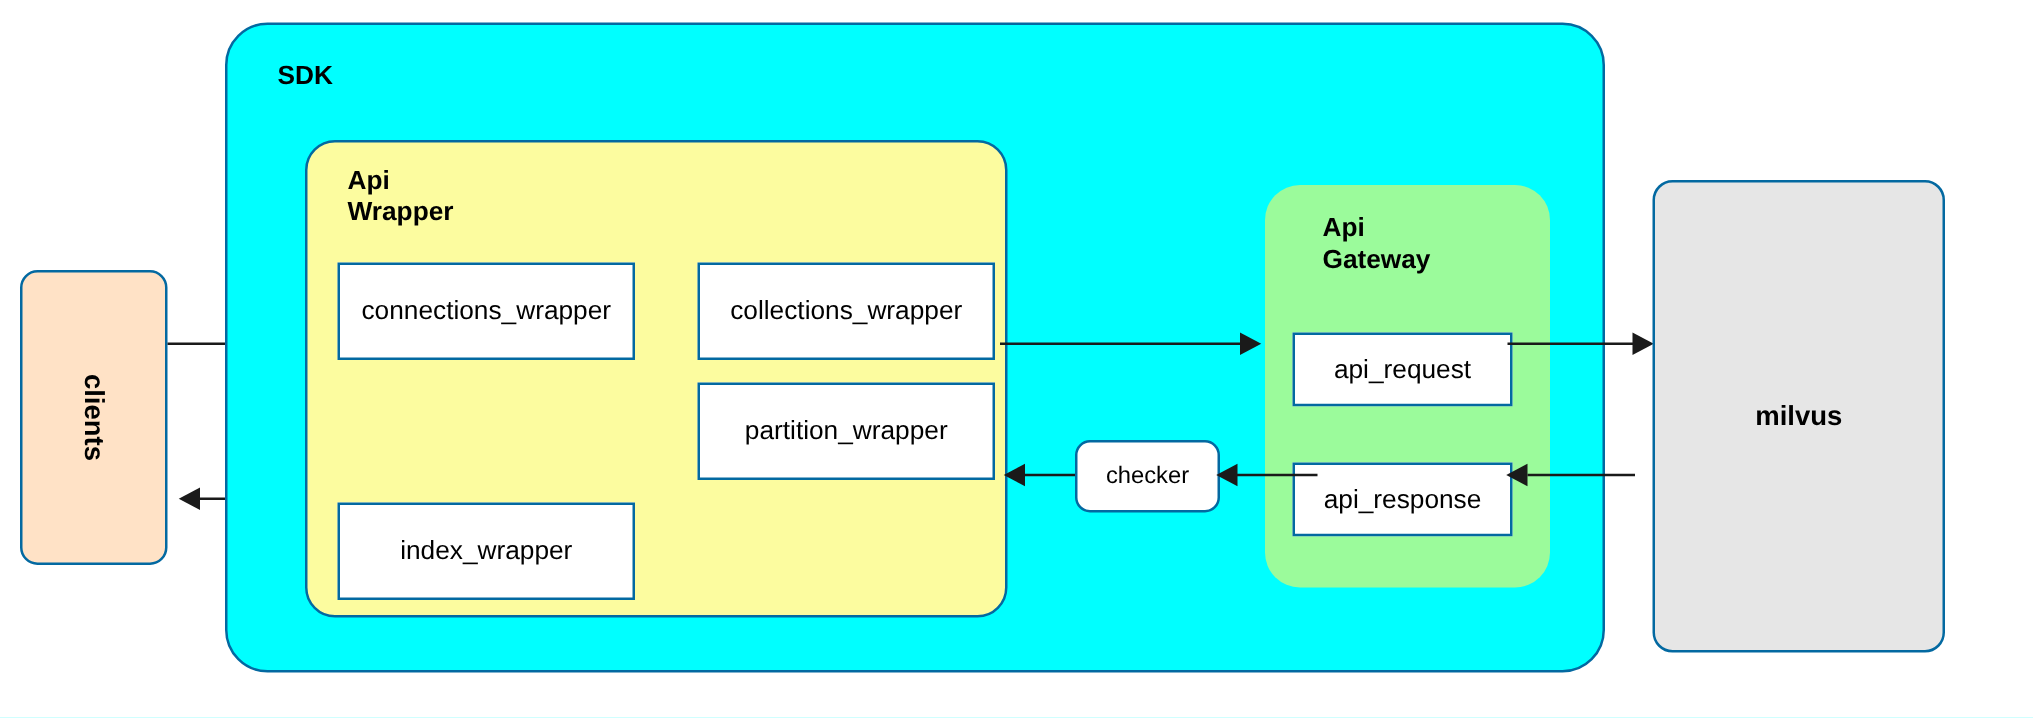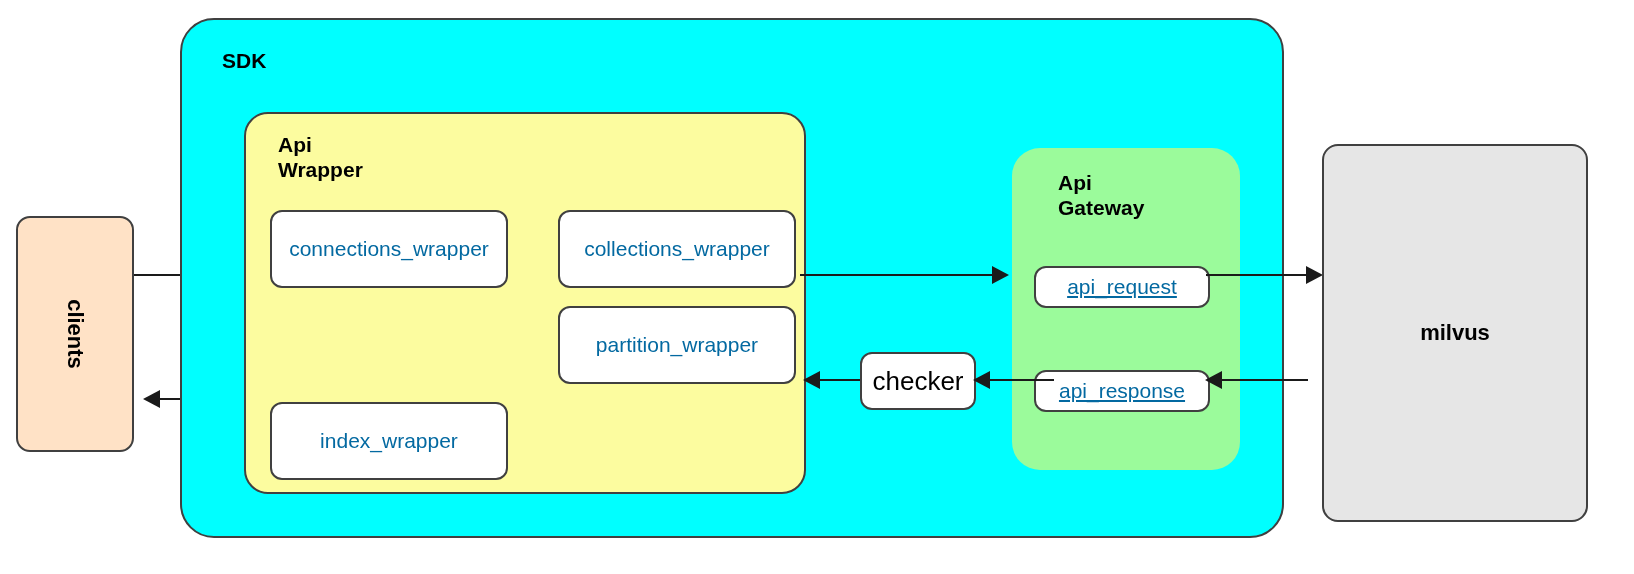--- a/index.html
+++ b/index.html
@@ -13,21 +13,21 @@
   #canvas {
     position: relative;
     width: 1634px;
     height: 574px;
     background: #ffffff;
     overflow: hidden;
   }
   .box {
     position: absolute;
     box-sizing: border-box;
-    border: 2px solid #404040;
+    border: 2px solid #0369a1;
     display: flex;
     align-items: center;
     justify-content: center;
     color: #000000;
   }
 
   
   #sdk-container {
     left: 180px;
     top: 18px;
@@ -67,35 +67,35 @@
     color: #000;
     white-space: pre-line;
   }
   #sdk-title { margin: 28px 0 0 40px; }
   #api-wrapper-title { margin: 18px 0 0 32px; }
   #api-gateway-title { margin: 22px 0 0 46px; text-align: left; }
 
   
   .leaf {
     background: #ffffff;
-    border-radius: 12px;
+    border-radius: 0;
     font-size: 21px;
-    color: #0369a1;
+    color: #000000;
     text-align: center;
   }
 
   
   .w-col-a { left: 24px; width: 238px; }
   .w-col-b { left: 312px; width: 238px; }
   .w-row-1 { top: 96px; height: 78px; }
   .w-row-2 { top: 192px; height: 78px; }
   .w-row-3 { top: 288px; height: 78px; }
 
   
-  .g-leaf { left: 22px; width: 176px; height: 42px; text-decoration: underline; }
+  .g-leaf { left: 22px; width: 176px; height: 59px; }
   #api-request-box { top: 118px; }
   #api-response-box { top: 222px; text-align: center; }
 
   
   #clients-box {
     left: 16px;
     top: 216px;
     width: 118px;
     height: 236px;
     background: #FFE2C6;
@@ -107,26 +107,26 @@
     transform: rotate(90deg);
     white-space: nowrap;
   }
   #checker-box {
     left: 860px;
     top: 352px;
     width: 116px;
     height: 58px;
     background: #ffffff;
     border-radius: 12px;
-    font-size: 26px;
+    font-size: 19px;
   }
   #milvus-box {
     left: 1322px;
     top: 144px;
-    width: 266px;
+    width: 234px;
     height: 378px;
     background: #E6E6E6;
     border-radius: 16px;
     font-weight: bold;
     font-size: 22px;
   }
 
   
   .conn {
     position: absolute;

